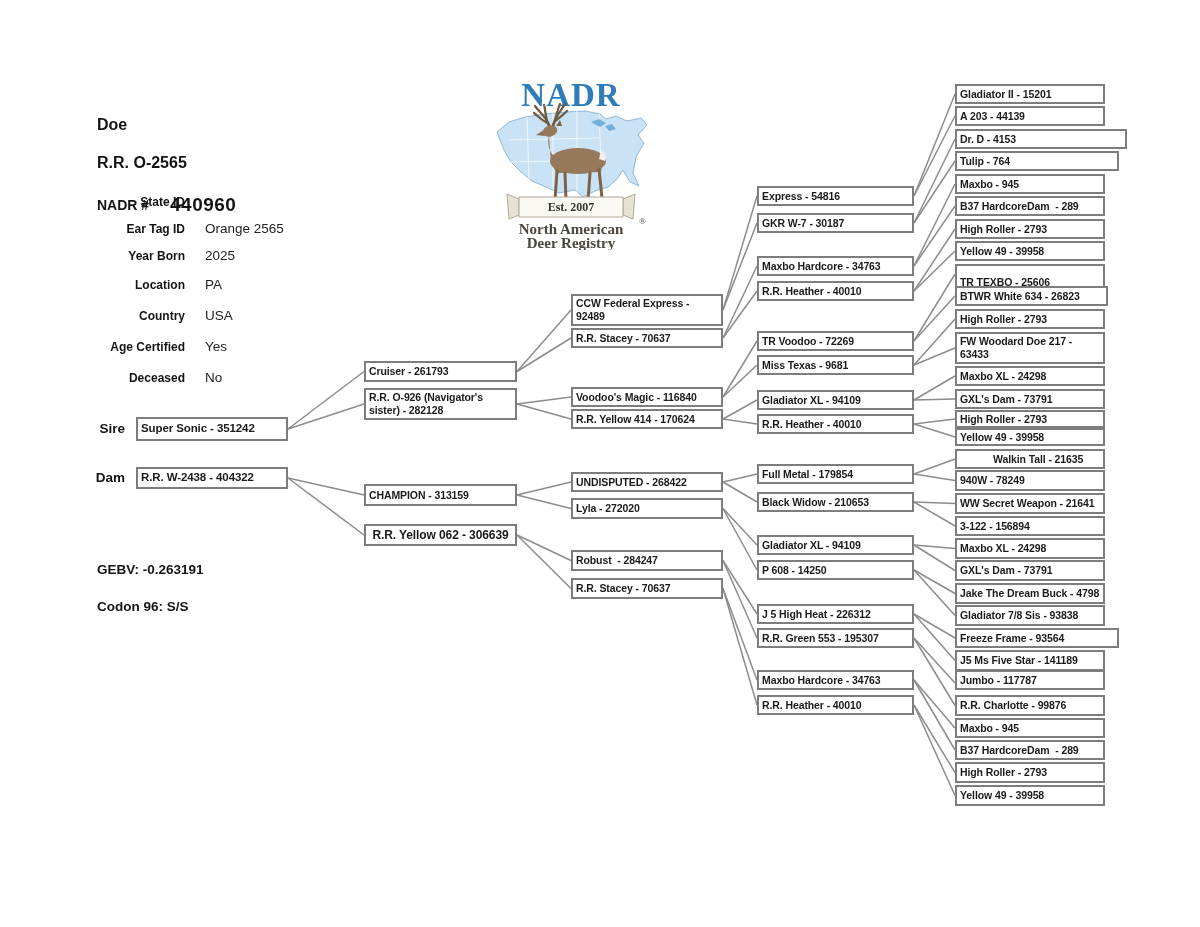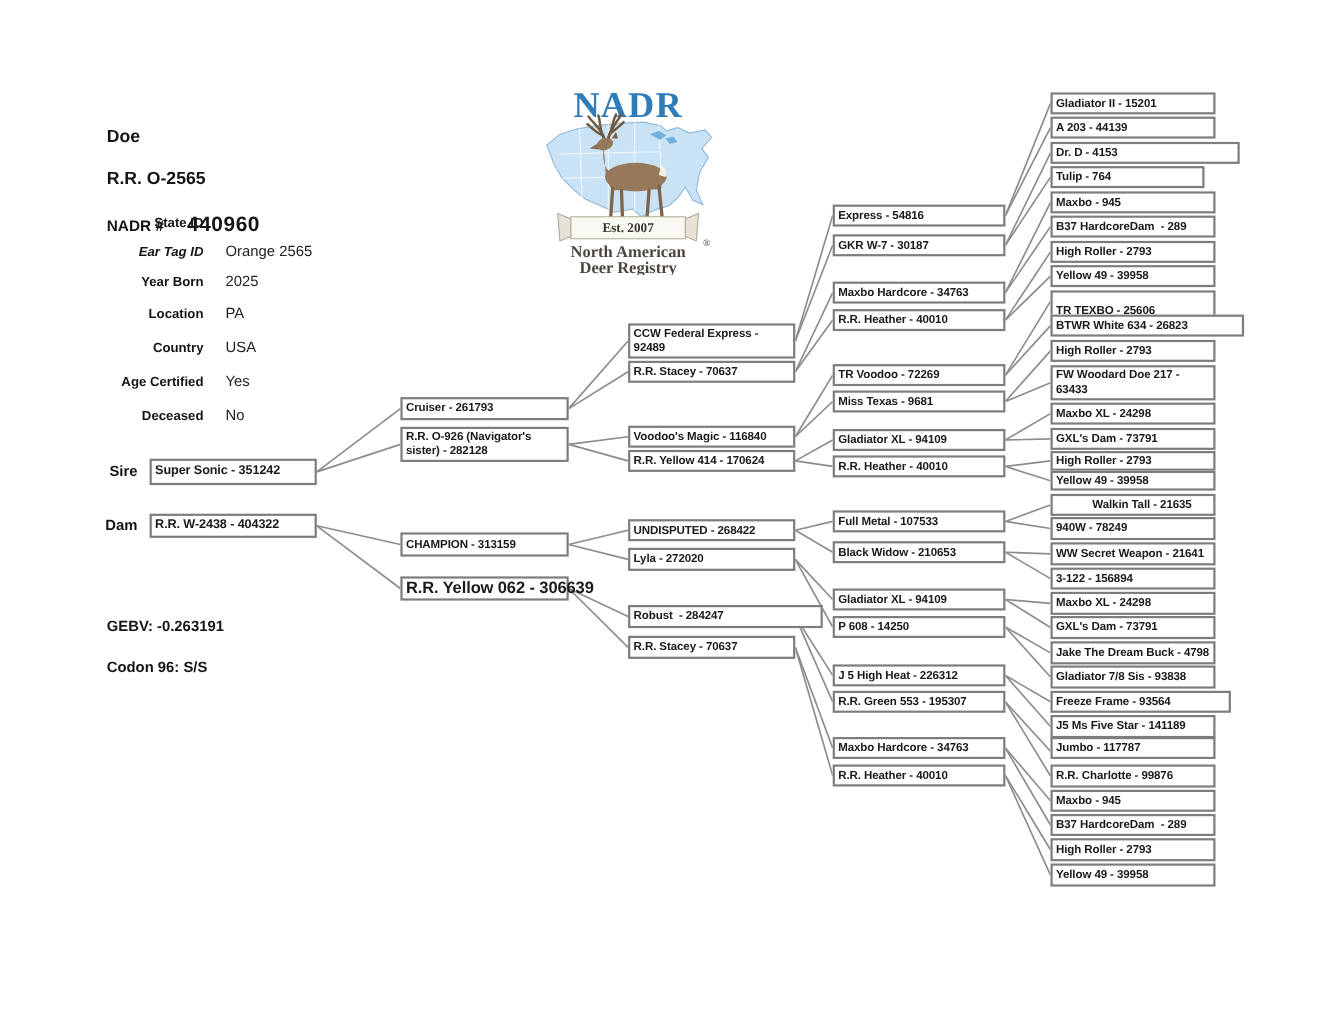--- a/index.html
+++ b/index.html
@@ -95,21 +95,21 @@
 
   <div class="hdr sex">Doe</div>
   <div class="hdr reg">R.R. O-2565</div>
   <div class="hdr nadr-label">NADR #</div>
   <div class="hdr nadr-num">440960</div>
   <div class="hdr gebv">GEBV: -0.263191</div>
   <div class="hdr codon">Codon 96: S/S</div>
 
   <div id="info">
       <div class="info-label" style="top: 195px;">State ID</div>
-      <div class="info-label" style="top: 222px; font-style: italic;">Ear Tag ID</div>
+      <div class="info-label" style="top: 222px;">Ear Tag ID</div>
       <div class="info-value" style="top: 221px;">Orange 2565</div>
       <div class="info-label" style="top: 249px;">Year Born</div>
       <div class="info-value" style="top: 248px;">2025</div>
       <div class="info-label" style="top: 278px;">Location</div>
       <div class="info-value" style="top: 277px;">PA</div>
       <div class="info-label" style="top: 309px;">Country</div>
       <div class="info-value" style="top: 308px;">USA</div>
       <div class="info-label" style="top: 340px;">Age Certified</div>
       <div class="info-value" style="top: 339px;">Yes</div>
       <div class="info-label" style="top: 371px;">Deceased</div>
@@ -182,21 +182,21 @@
       </div>
       <div class="pbox" style="left: 955px; top: 106px; width: 150px; height: 20px; font-size: 10.5px;">
         <span class="one">A 203 - 44139</span>
       </div>
       <div class="pbox" style="left: 757px; top: 213px; width: 157px; height: 20px; font-size: 10.5px;">
         <span class="one">GKR W-7 - 30187</span>
       </div>
       <div class="pbox" style="left: 955px; top: 129px; width: 172px; height: 20px; font-size: 10.5px;">
         <span class="one">Dr. D - 4153</span>
       </div>
-      <div class="pbox" style="left: 955px; top: 151px; width: 140px; height: 20px; font-size: 10.5px;">
+      <div class="pbox" style="left: 955px; top: 151px; width: 164px; height: 20px; font-size: 10.5px;">
         <span class="one">Tulip - 764</span>
       </div>
       <div class="pbox" style="left: 571px; top: 328px; width: 152px; height: 20px; font-size: 10.5px;">
         <span class="one">R.R. Stacey - 70637</span>
       </div>
       <div class="pbox" style="left: 757px; top: 256px; width: 157px; height: 20px; font-size: 10.5px;">
         <span class="one">Maxbo Hardcore - 34763</span>
       </div>
       <div class="pbox" style="left: 955px; top: 174px; width: 150px; height: 20px; font-size: 10.5px;">
         <span class="one">Maxbo - 945</span>
@@ -218,21 +218,21 @@
       </div>
       <div class="pbox" style="left: 571px; top: 387px; width: 152px; height: 20px; font-size: 10.5px;">
         <span class="one">Voodoo's Magic - 116840</span>
       </div>
       <div class="pbox" style="left: 757px; top: 331px; width: 157px; height: 20px; font-size: 10.5px;">
         <span class="one">TR Voodoo - 72269</span>
       </div>
       <div class="pbox" style="left: 955px; top: 264px; width: 150px; height: 36px; font-size: 10.5px;">
         <span class="one">TR TEXBO - 25606</span>
       </div>
-      <div class="pbox" style="left: 955px; top: 286px; width: 176px; height: 20px; font-size: 10.5px;">
+      <div class="pbox" style="left: 955px; top: 286px; width: 153px; height: 20px; font-size: 10.5px;">
         <span class="one">BTWR White 634 - 26823</span>
       </div>
       <div class="pbox" style="left: 757px; top: 355px; width: 157px; height: 20px; font-size: 10.5px;">
         <span class="one">Miss Texas - 9681</span>
       </div>
       <div class="pbox" style="left: 955px; top: 309px; width: 150px; height: 20px; font-size: 10.5px;">
         <span class="one">High Roller - 2793</span>
       </div>
       <div class="pbox" style="left: 955px; top: 332px; width: 150px; height: 32px; font-size: 10.5px;">
         <span class="multi">FW Woodard Doe 217 - 63433</span>
@@ -261,21 +261,21 @@
       <div class="pbox" style="left: 136px; top: 467px; width: 152px; height: 22px; font-size: 11.5px;">
         <span class="one">R.R. W-2438 - 404322</span>
       </div>
       <div class="pbox" style="left: 364px; top: 484px; width: 153px; height: 22px; font-size: 10.5px;">
         <span class="one">CHAMPION - 313159</span>
       </div>
       <div class="pbox" style="left: 571px; top: 472px; width: 152px; height: 20px; font-size: 10.5px;">
         <span class="one">UNDISPUTED - 268422</span>
       </div>
       <div class="pbox" style="left: 757px; top: 464px; width: 157px; height: 20px; font-size: 10.5px;">
-        <span class="one">Full Metal - 107533</span>
+        <span class="one">Full Metal - 179854</span>
       </div>
       <div class="pbox" style="left: 955px; top: 449px; width: 150px; height: 20px; font-size: 10.5px; padding-left: 36px;">
         <span class="one">Walkin Tall - 21635</span>
       </div>
       <div class="pbox" style="left: 955px; top: 470px; width: 150px; height: 21px; font-size: 10.5px;">
         <span class="one">940W - 78249</span>
       </div>
       <div class="pbox" style="left: 757px; top: 492px; width: 157px; height: 20px; font-size: 10.5px;">
         <span class="one">Black Widow - 210653</span>
       </div>
@@ -299,24 +299,24 @@
       </div>
       <div class="pbox" style="left: 757px; top: 560px; width: 157px; height: 20px; font-size: 10.5px;">
         <span class="one">P 608 - 14250</span>
       </div>
       <div class="pbox" style="left: 955px; top: 583px; width: 150px; height: 21px; font-size: 10.5px;">
         <span class="one">Jake The Dream Buck - 4798</span>
       </div>
       <div class="pbox" style="left: 955px; top: 605px; width: 150px; height: 21px; font-size: 10.5px;">
         <span class="one">Gladiator 7/8 Sis - 93838</span>
       </div>
-      <div class="pbox" style="left: 364px; top: 524px; width: 153px; height: 22px; font-size: 15px;">
+      <div class="pbox" style="left: 364px; top: 524px; width: 153px; height: 22px; font-size: 12px; justify-content: center;">
         <span class="one">R.R. Yellow 062 - 306639</span>
       </div>
-      <div class="pbox" style="left: 571px; top: 550px; width: 177px; height: 21px; font-size: 10.5px;">
+      <div class="pbox" style="left: 571px; top: 550px; width: 152px; height: 21px; font-size: 10.5px;">
         <span class="one">Robust  - 284247</span>
       </div>
       <div class="pbox" style="left: 757px; top: 604px; width: 157px; height: 20px; font-size: 10.5px;">
         <span class="one">J 5 High Heat - 226312</span>
       </div>
       <div class="pbox" style="left: 955px; top: 628px; width: 164px; height: 20px; font-size: 10.5px;">
         <span class="one">Freeze Frame - 93564</span>
       </div>
       <div class="pbox" style="left: 955px; top: 650px; width: 150px; height: 21px; font-size: 10.5px;">
         <span class="one">J5 Ms Five Star - 141189</span>

